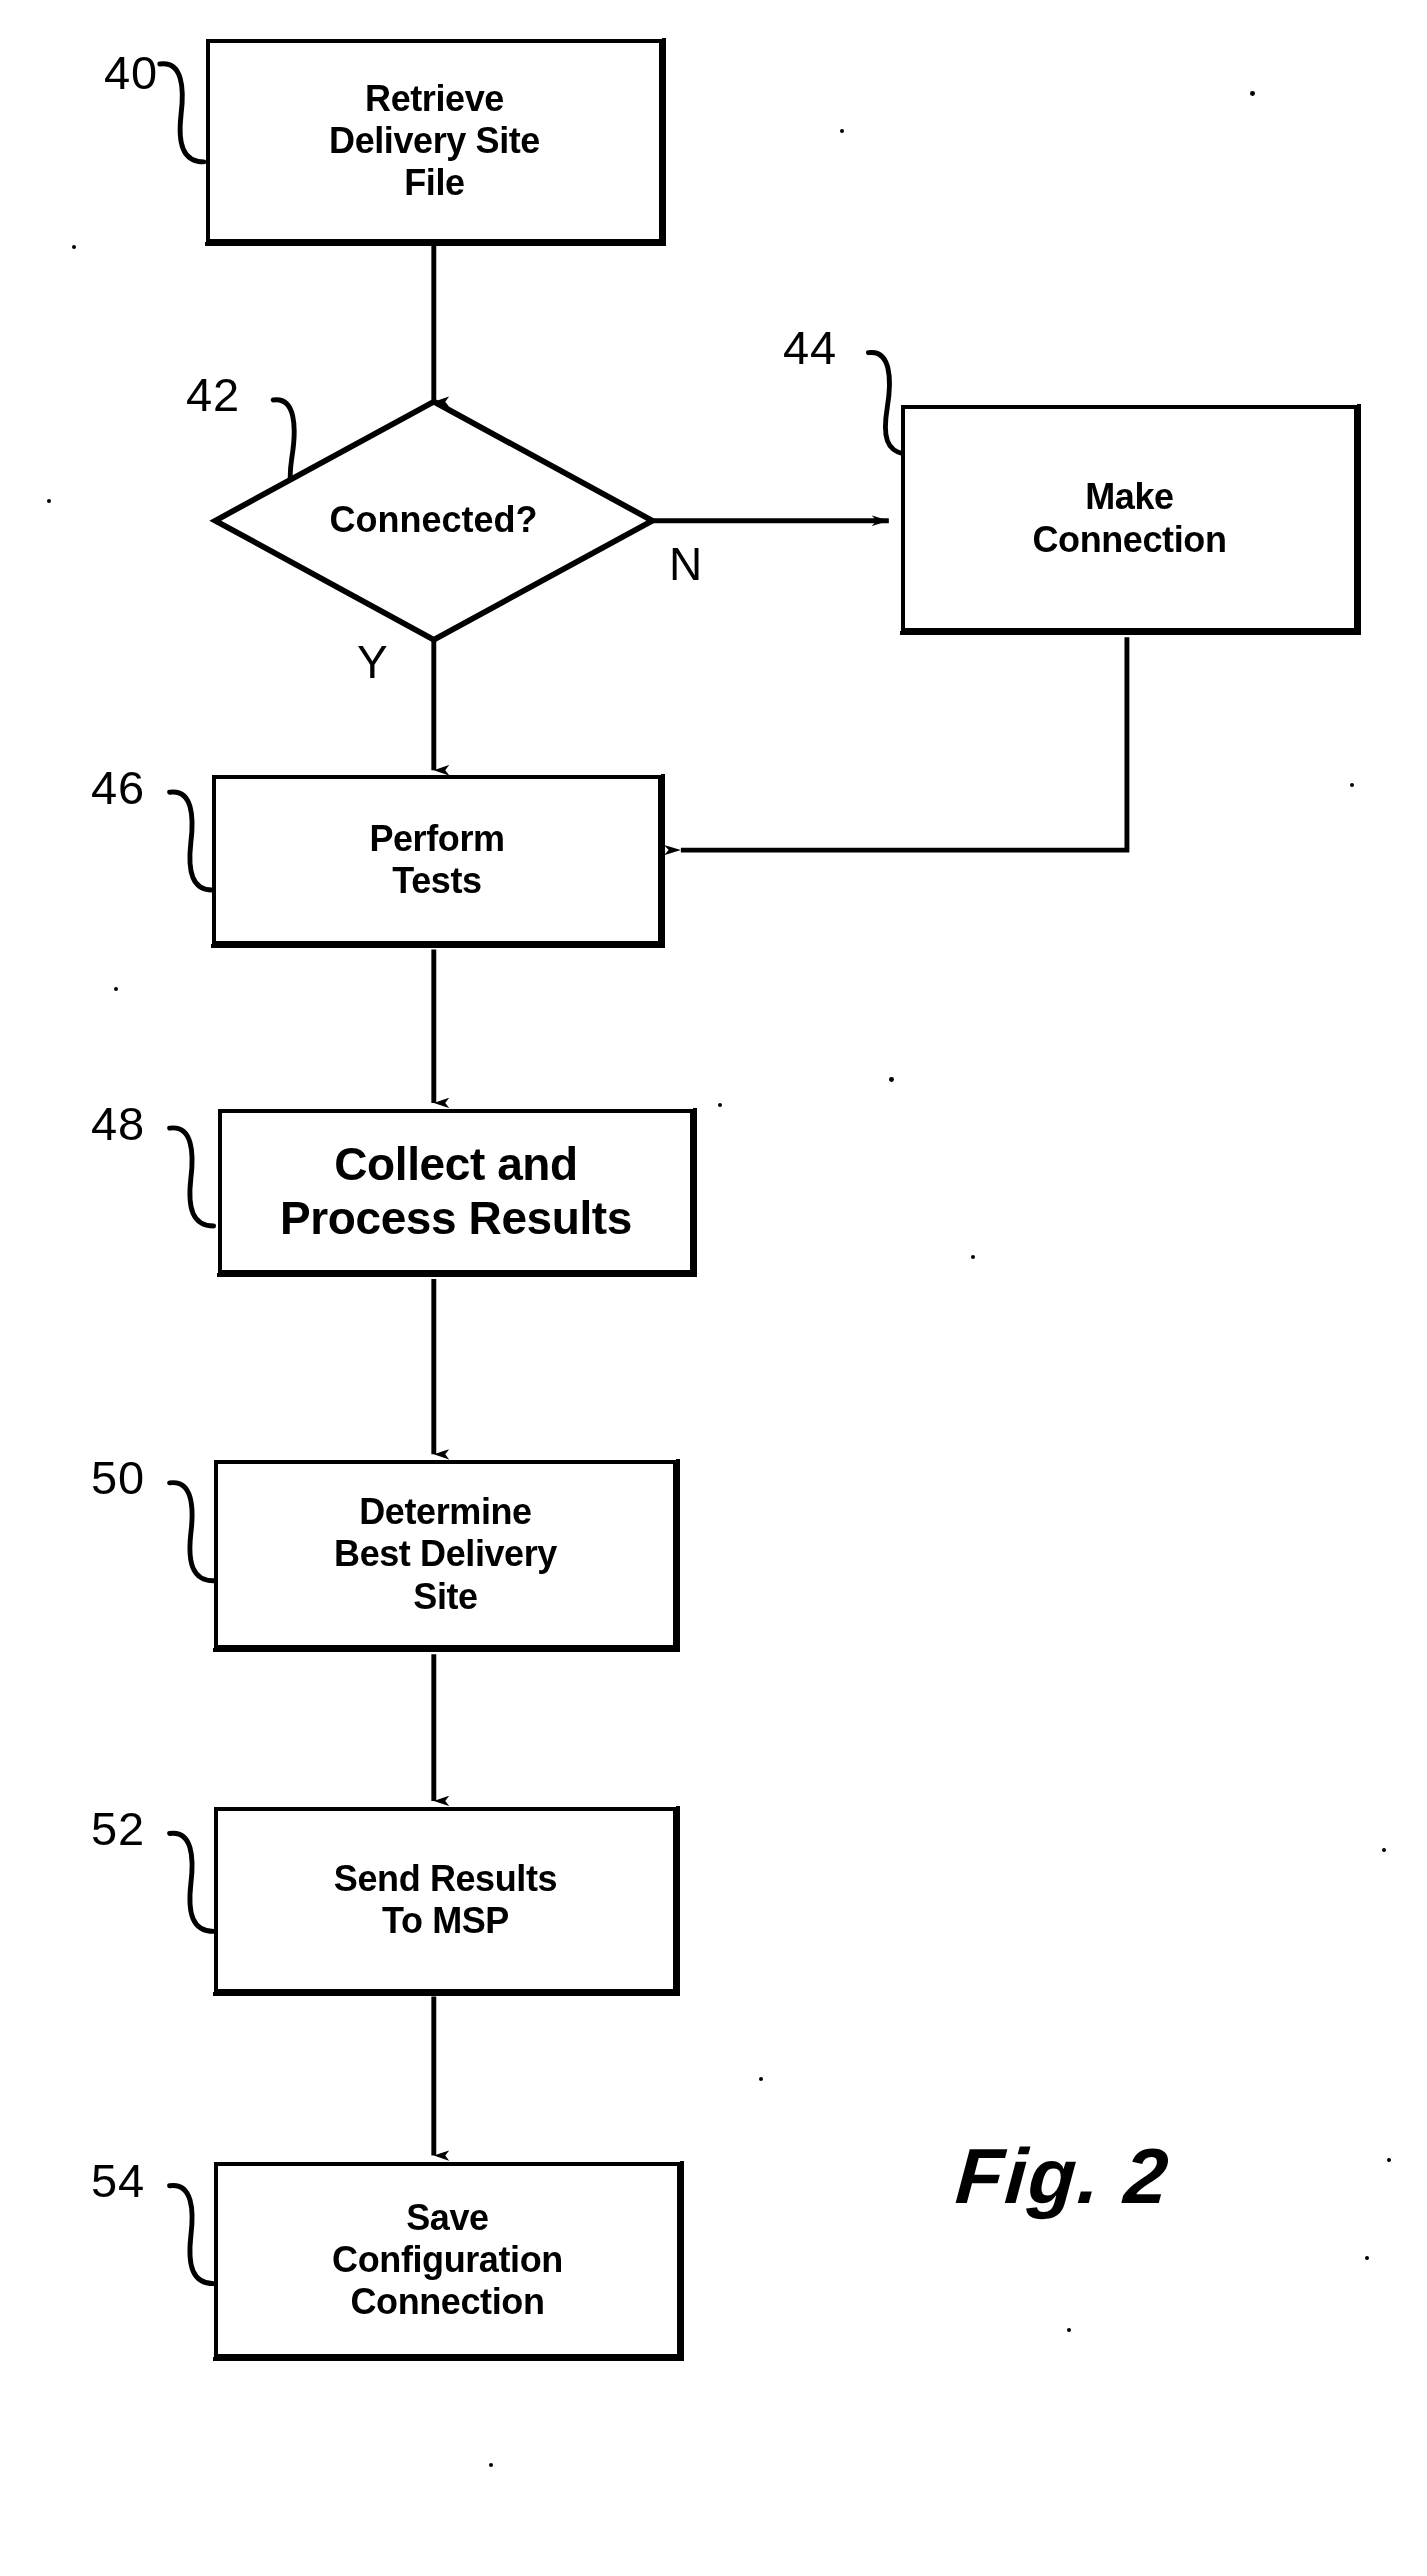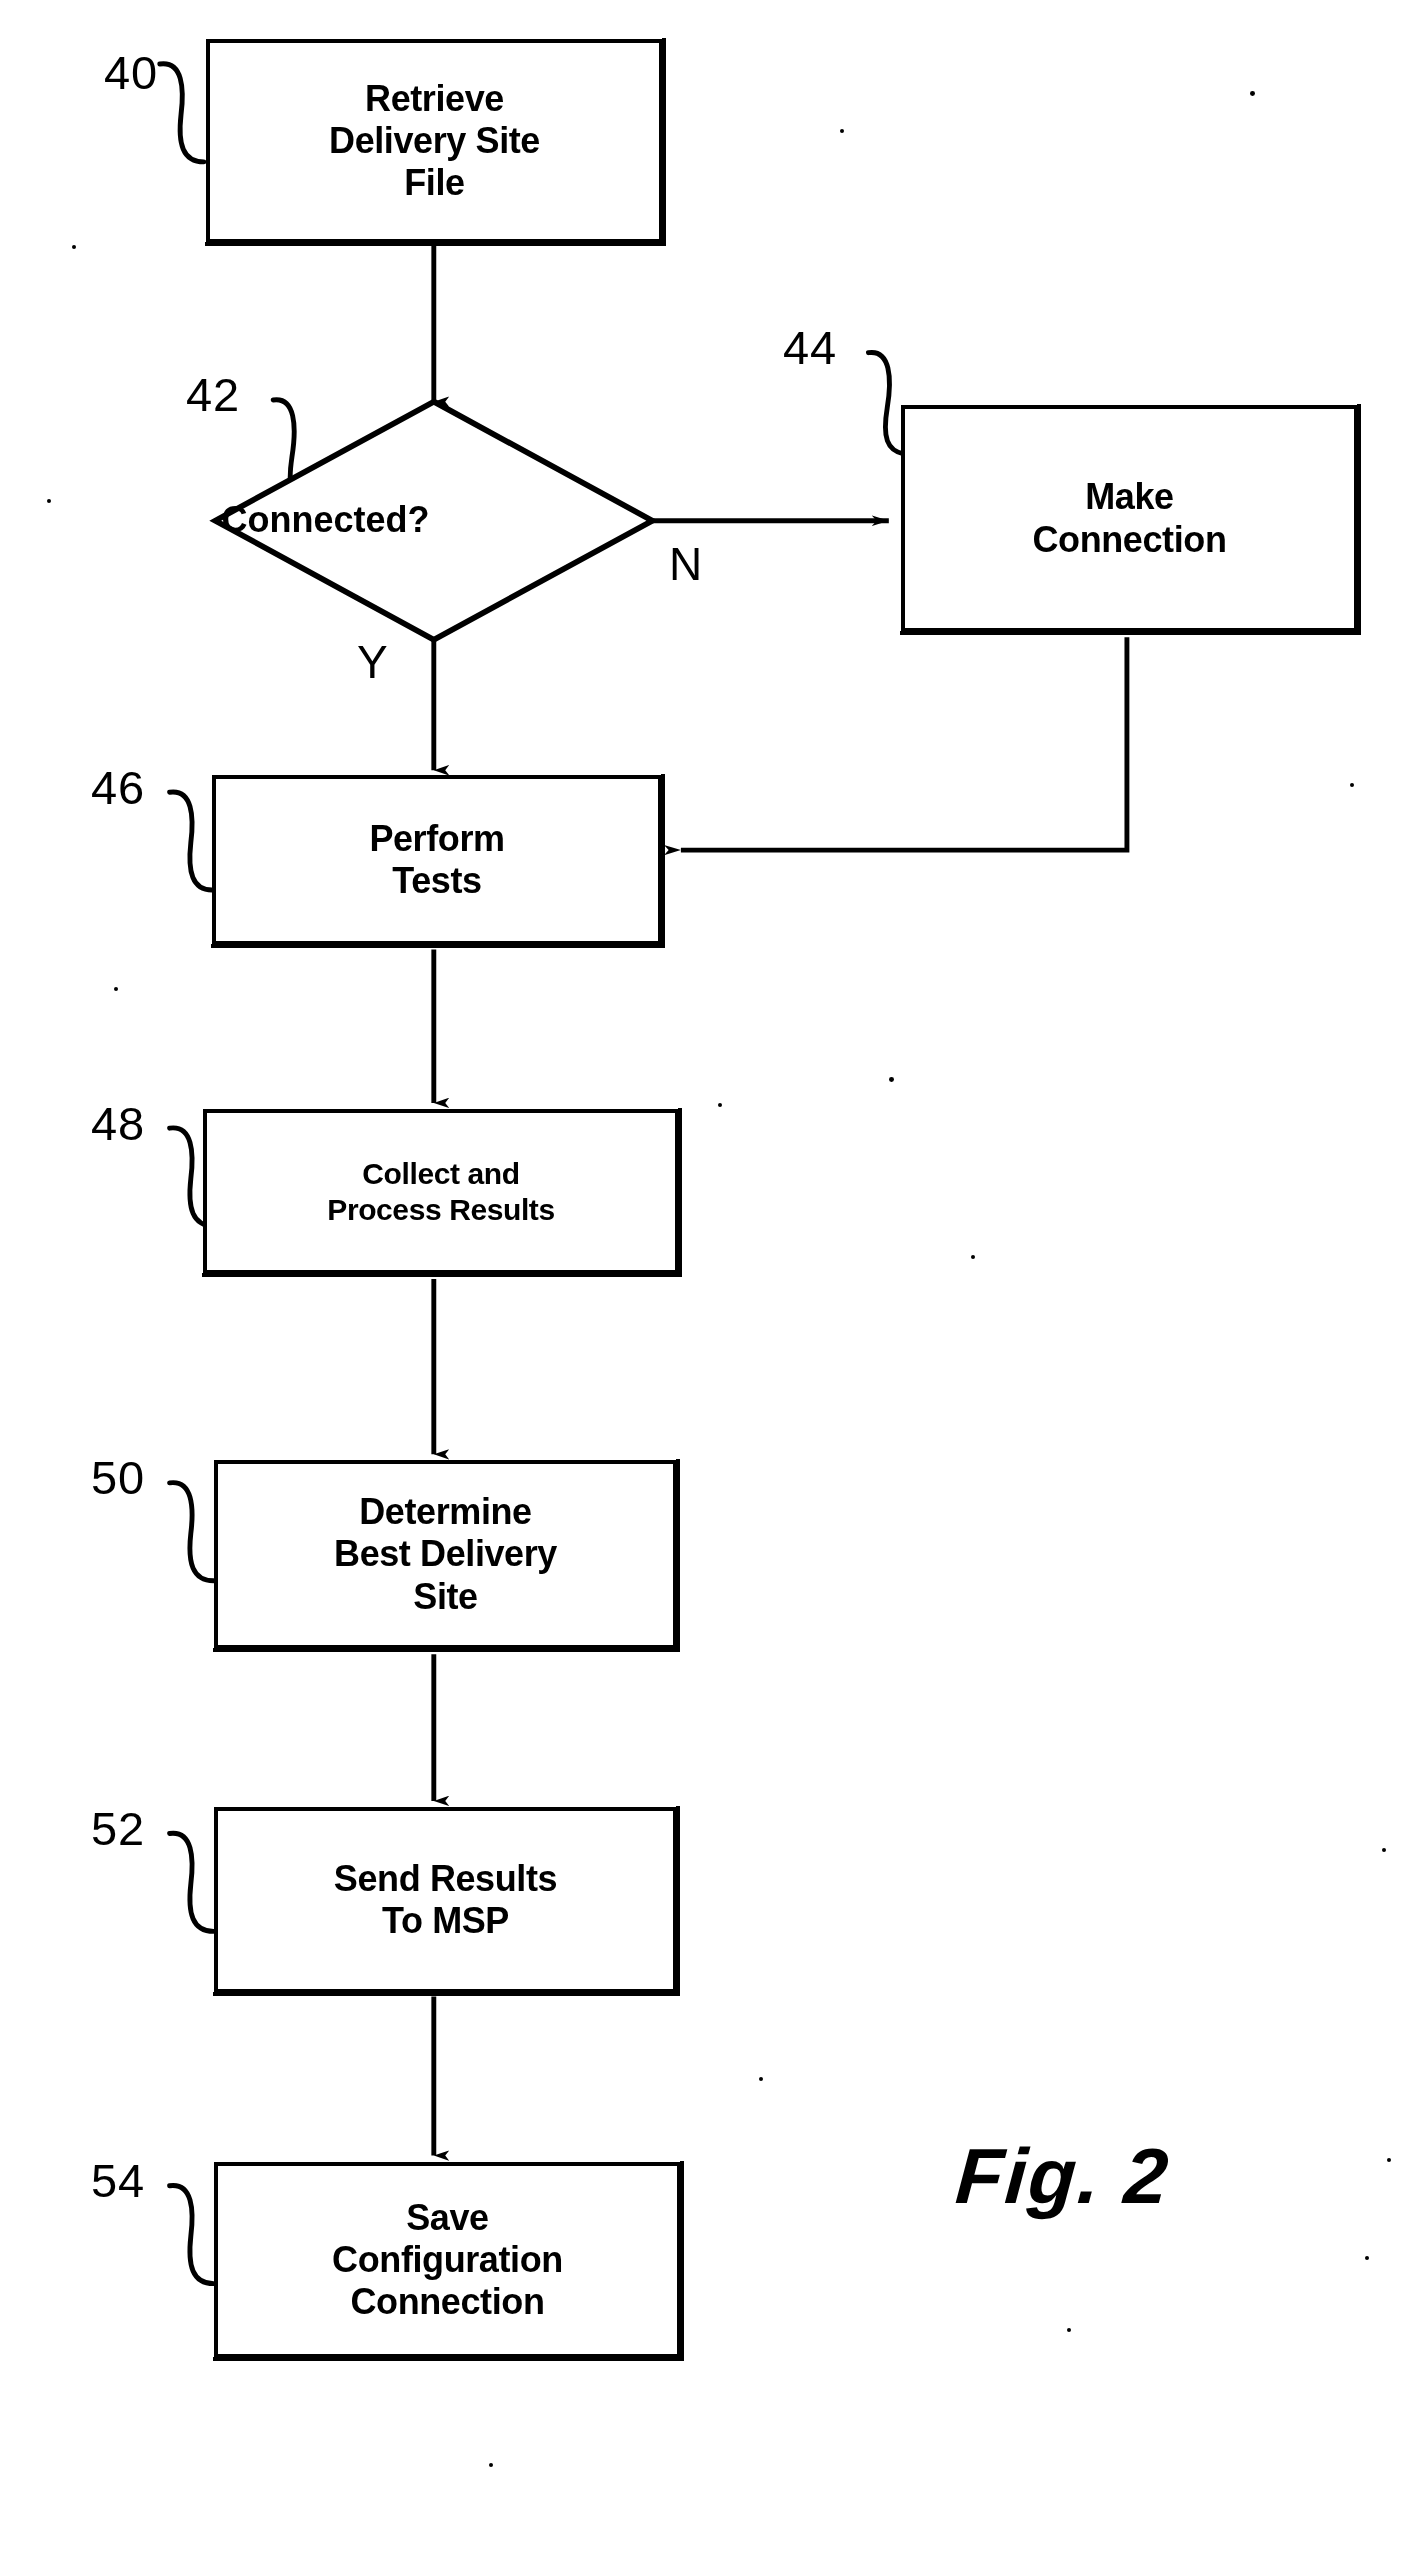--- a/index.html
+++ b/index.html
@@ -67,20 +67,21 @@
     position: relative;
     z-index: 2;
     padding: 0 6.5px;
     white-space: pre-line;
   }
 
   .decision {
     position: absolute;
     display: flex;
     align-items: center;
+    justify-content: center;
   }
   .decision .node-text {
     font-weight: bold;
     text-align: center;
   }
 
   
   .ref-num {
     position: absolute;
     font-family: "Liberation Sans", sans-serif;
@@ -175,21 +176,21 @@
   <div class="node process" style="left:901px; top:405px; width:457px; height:227px; font-size:36px;">
     <span class="node-text">Make
 Connection</span>
   </div>
 
   <div class="node process" style="left:212px; top:775px; width:450px; height:170px; font-size:36px;">
     <span class="node-text">Perform
 Tests</span>
   </div>
 
-  <div class="node process" style="left:203px; top:1109px; width:476px; height:165px; font-size:30px;">
+  <div class="node process" style="left:218px; top:1109px; width:476px; height:165px; font-size:46px;">
     <span class="node-text">Collect and
 Process Results</span>
   </div>
 
   <div class="node process" style="left:214px; top:1460px; width:463px; height:189px; font-size:36px;">
     <span class="node-text">Determine
 Best Delivery
 Site</span>
   </div>
 

